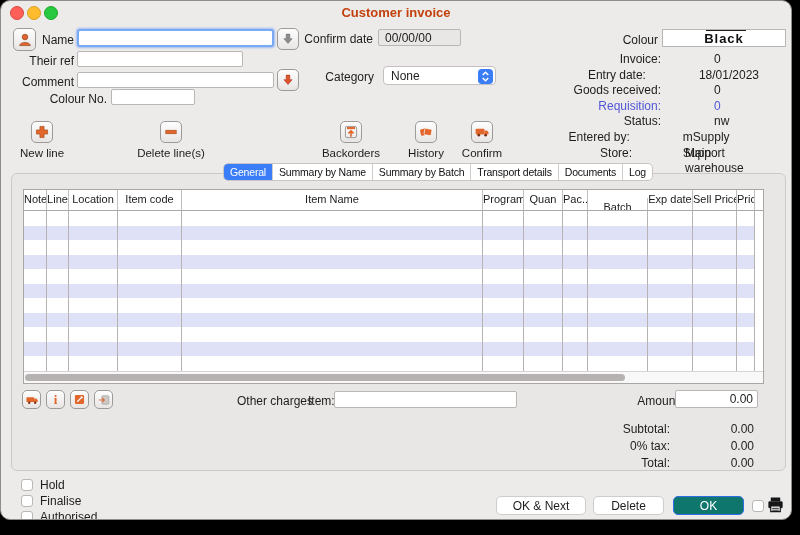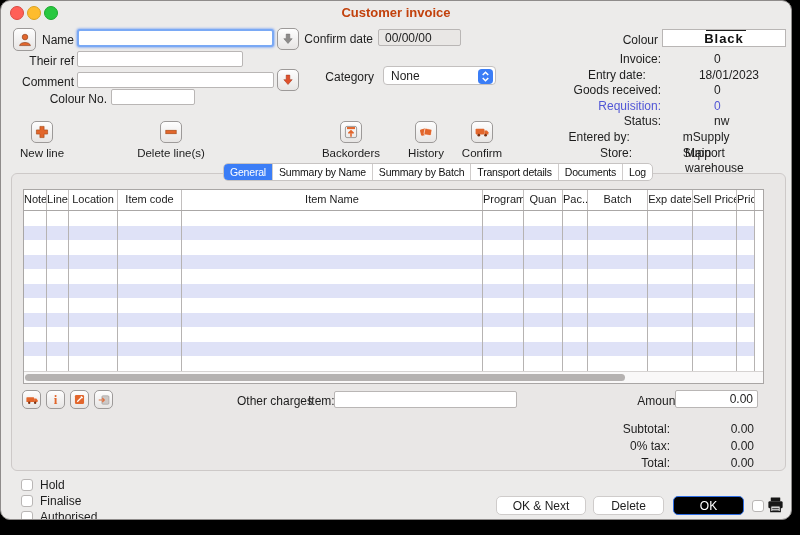--- a/index.html
+++ b/index.html
@@ -71,21 +71,21 @@
   .totrow{display:flex;height:16.8px;line-height:16.8px;}
   .totlbl{width:168px;text-align:right;}
   .totval{flex:1;text-align:right;}
   
   .cbcol{position:absolute;left:20px;top:476px;}
   .cbrow{display:flex;align-items:center;height:16px;}
   .cb{width:12px;height:12px;background:#fff;border:1px solid #b9b6b5;border-radius:3px;box-sizing:border-box;}
   .cblabel{margin-left:7px;}
   .btn{position:absolute;top:495px;height:19px;background:#fff;border:1px solid #cfcccb;border-radius:5px;
        display:flex;align-items:center;justify-content:center;box-sizing:border-box;font-size:12px;}
-  .btn.primary{background:#000000;border-color:#2e6de4;color:#fff;text-align:center;}
+  .btn.primary{background:#0f766e;border-color:#2e6de4;color:#fff;text-align:center;}
   .amount-val{display:block;width:100%;text-align:right;padding:1px 4px 0 0;box-sizing:border-box;font-size:12px;}
   .disabled-tf{background:#e9e7e5;color:#222;padding:1px 0 0 6px;font-size:12px;}
 </style>
 </head>
 <body>
 
 <div class="window">
 
   <div class="titlebar">
     <span class="dot red"></span>
@@ -244,21 +244,21 @@
     <div class="table">
       <div class="thead" id="table-header">
           <div class="hcell" style="width: 23px;">Notes</div>
           <div class="hcell" style="width: 22px;">Line</div>
           <div class="hcell" style="width: 49px;">Location</div>
           <div class="hcell" style="width: 64px;">Item code</div>
           <div class="hcell" style="width: 301px;">Item Name</div>
           <div class="hcell" style="width: 41px;">Program</div>
           <div class="hcell" style="width: 39px;">Quan</div>
           <div class="hcell" style="width: 25px;">Pac...</div>
-          <div class="hcell" style="width: 60px;">Batch</div>
+          <div class="hcell" style="width: 60px; margin-top: 8px;">Batch</div>
           <div class="hcell" style="width: 45px;">Exp date</div>
           <div class="hcell" style="width: 44px;">Sell Price</div>
           <div class="hcell" style="width: 18px;">Price</div>
           <div class="hfill"></div>
         </div>
       <div id="table-body">
           <div class="trow">
             <div class="bcell" style="width: 23px;"></div>
             <div class="bcell" style="width: 22px;"></div>
             <div class="bcell" style="width: 49px;"></div>

